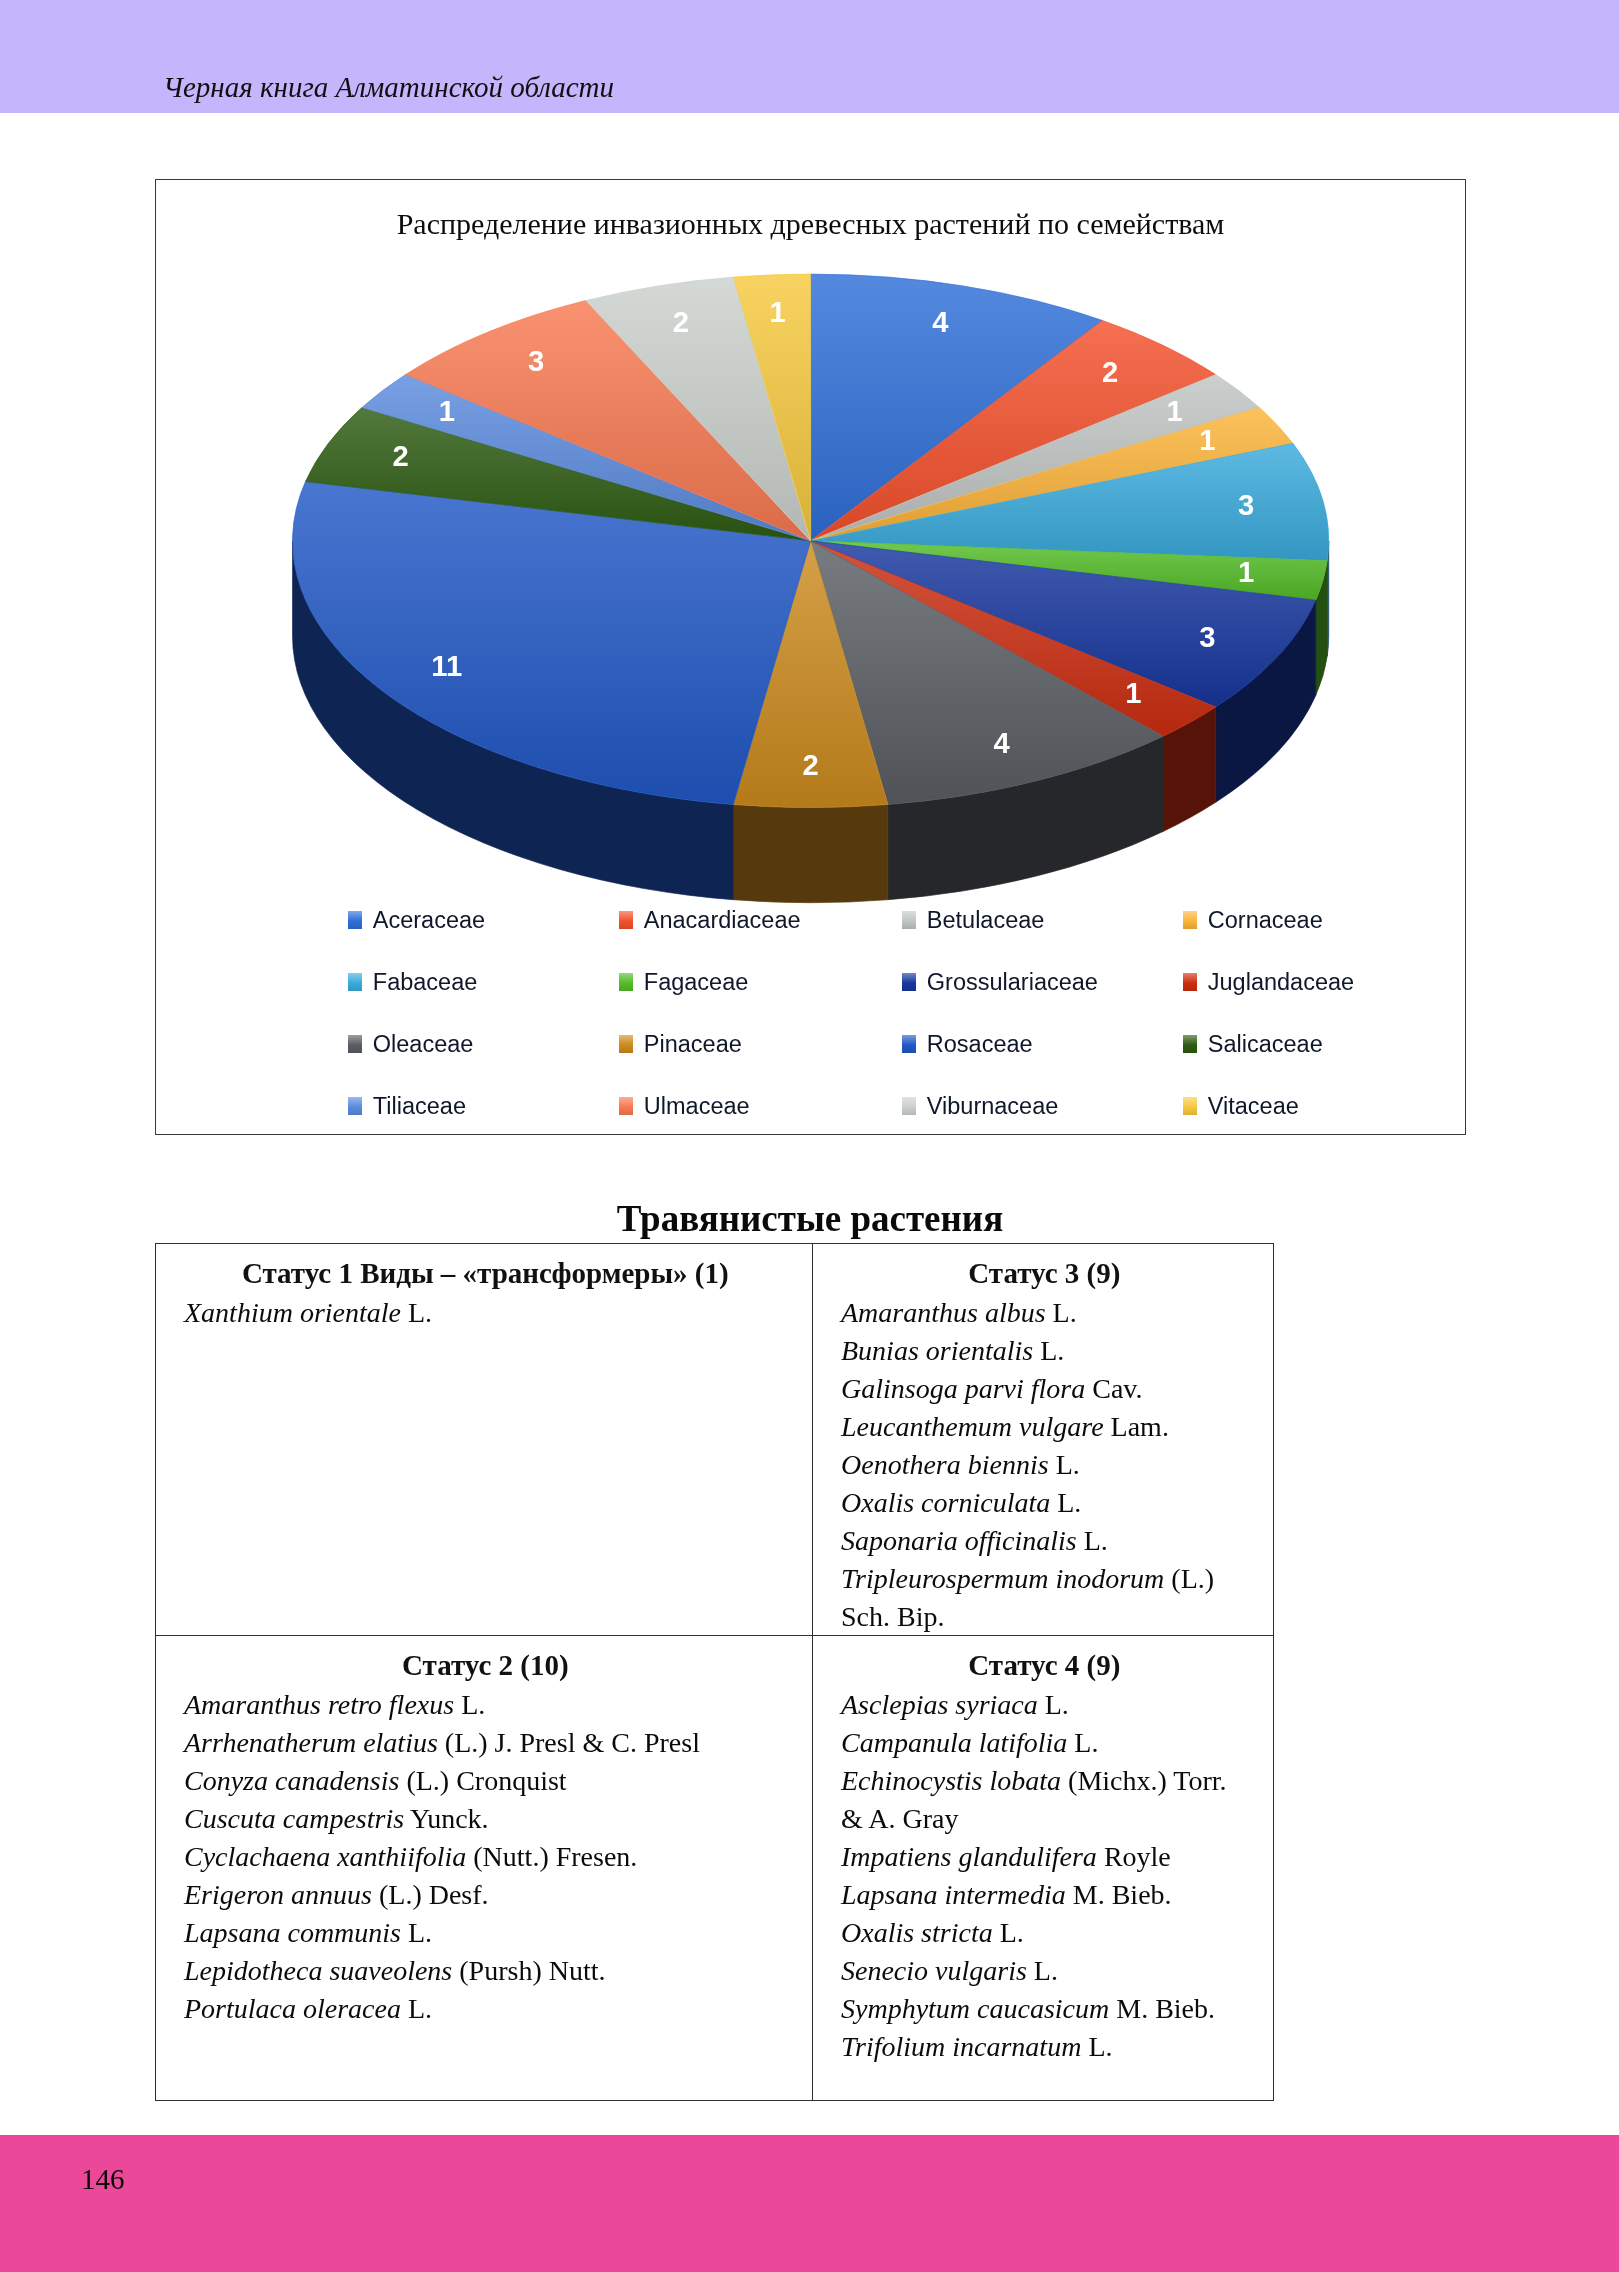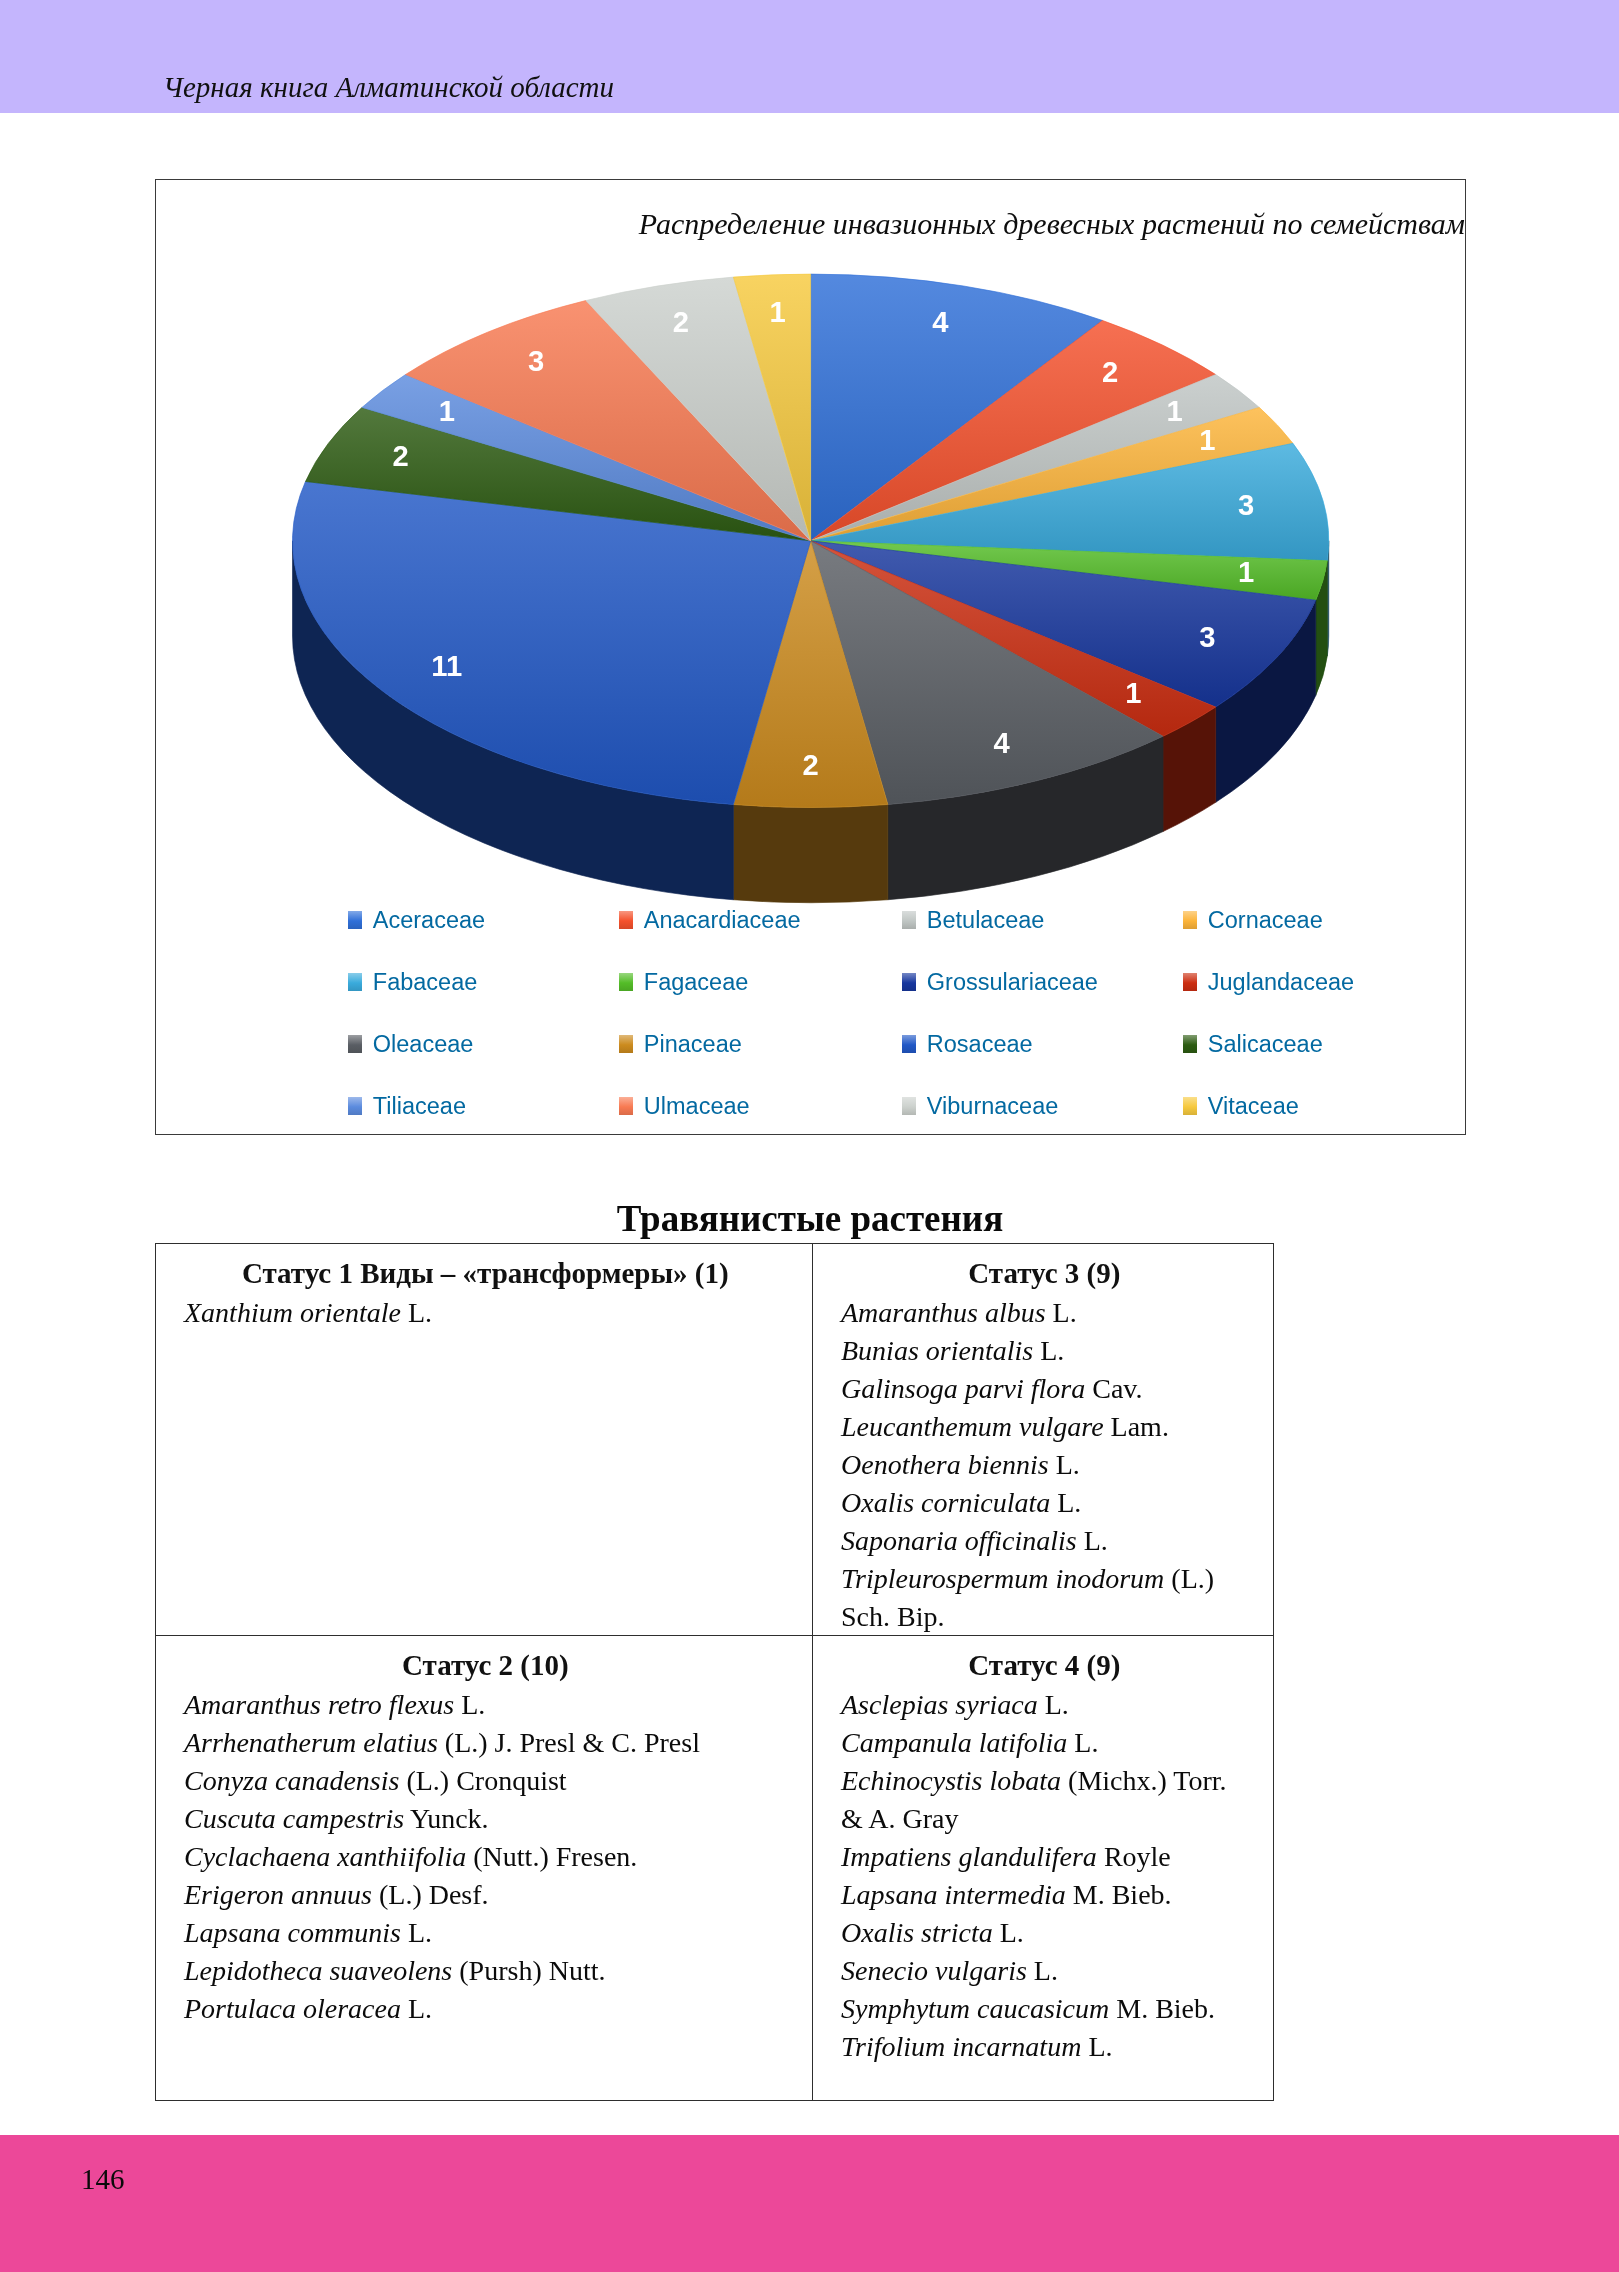--- a/index.html
+++ b/index.html
@@ -3,28 +3,28 @@
 <meta charset="utf-8">
 <style>
   html,body{margin:0;padding:0;background:#ffffff;}
   body{width:1620px;height:2273px;position:relative;font-family:"Liberation Serif",serif;color:#111;}
 
   .header-band{position:absolute;left:0;top:0;width:1620px;height:113px;}
   .header-title{position:absolute;left:163px;top:71px;font-style:italic;font-size:29px;color:#101010;white-space:nowrap;}
 
   .chart-panel{position:absolute;left:155px;top:179px;width:1311px;height:956px;background:#fff;
                border:1.3px solid #3a3a3a;box-sizing:border-box;}
-  .chart-title{position:absolute;left:0;top:27px;width:100%;text-align:right;font-size:30px;color:#0d0d0d;font-style:italic;}
+  .chart-title{position:absolute;left:0;top:27px;width:100%;text-align:center;font-size:30px;color:#0d0d0d;}
   .pie-svg{position:absolute;left:0;top:0;width:1308px;height:954px;}
   .pie-label{font-family:"Liberation Sans",sans-serif;font-weight:bold;font-size:46px;fill:#ffffff;}
 
   .legend{position:absolute;left:192px;top:709px;width:1105px;display:grid;
           grid-template-columns:271px 283px 281px 1fr;grid-auto-rows:62px;align-items:center;}
   .legend-item{display:flex;align-items:center;gap:10.8px;font-family:"Liberation Sans",sans-serif;
-               font-size:23.5px;color:#0369a1;}
+               font-size:23.5px;color:#0f172a;}
   .legend-swatch{width:14px;height:18px;flex:0 0 14px;}
 
   .section-title{position:absolute;left:0;top:1197px;width:1620px;text-align:center;
                  font-weight:bold;font-size:37px;color:#0a0a0a;}
 
   .table-panel{position:absolute;left:155px;top:1243px;width:1119px;height:858px;
                border:1.3px solid #2e2e2e;box-sizing:border-box;display:grid;
                grid-template-columns:657px 1fr;grid-template-rows:392px 1fr;background:#fff;}
   .status-cell{box-sizing:border-box;padding:10.2px 25.4px 0 28px;overflow:hidden;}
   .cell-br{border-right:1.3px solid #2e2e2e;}

